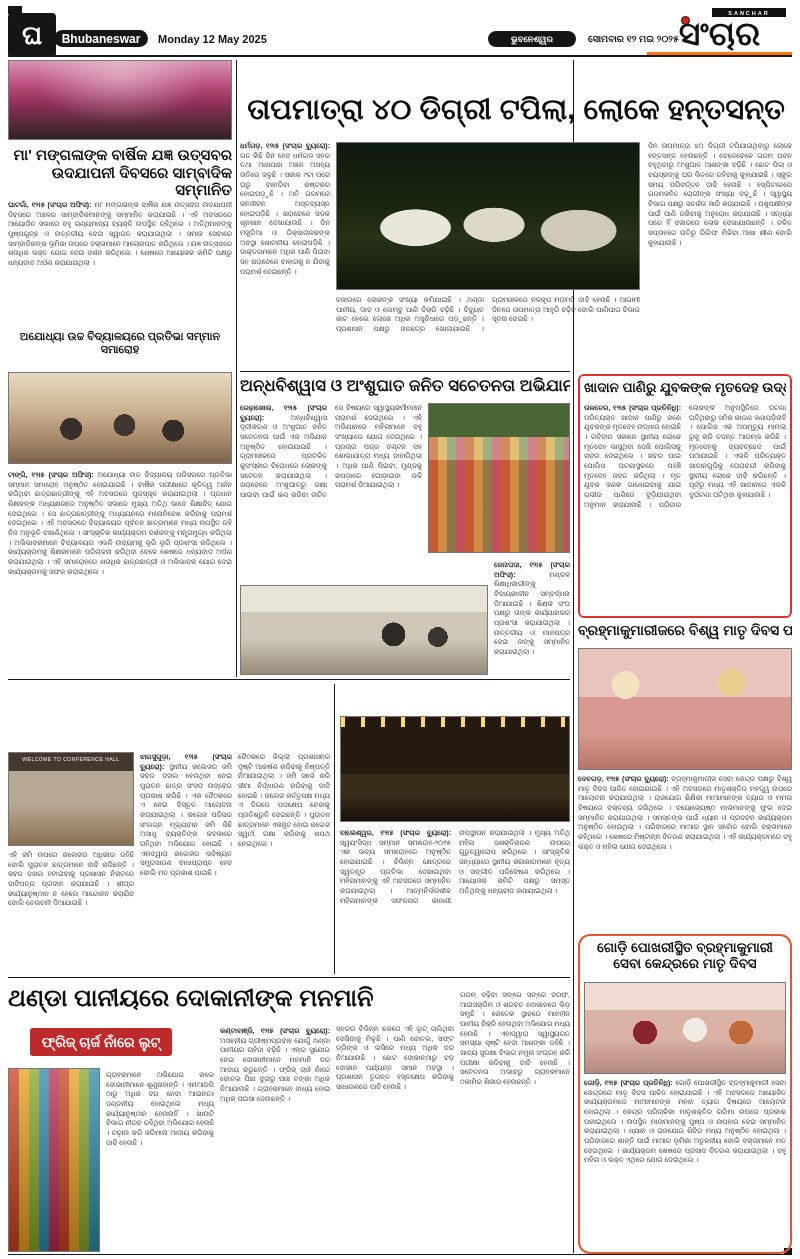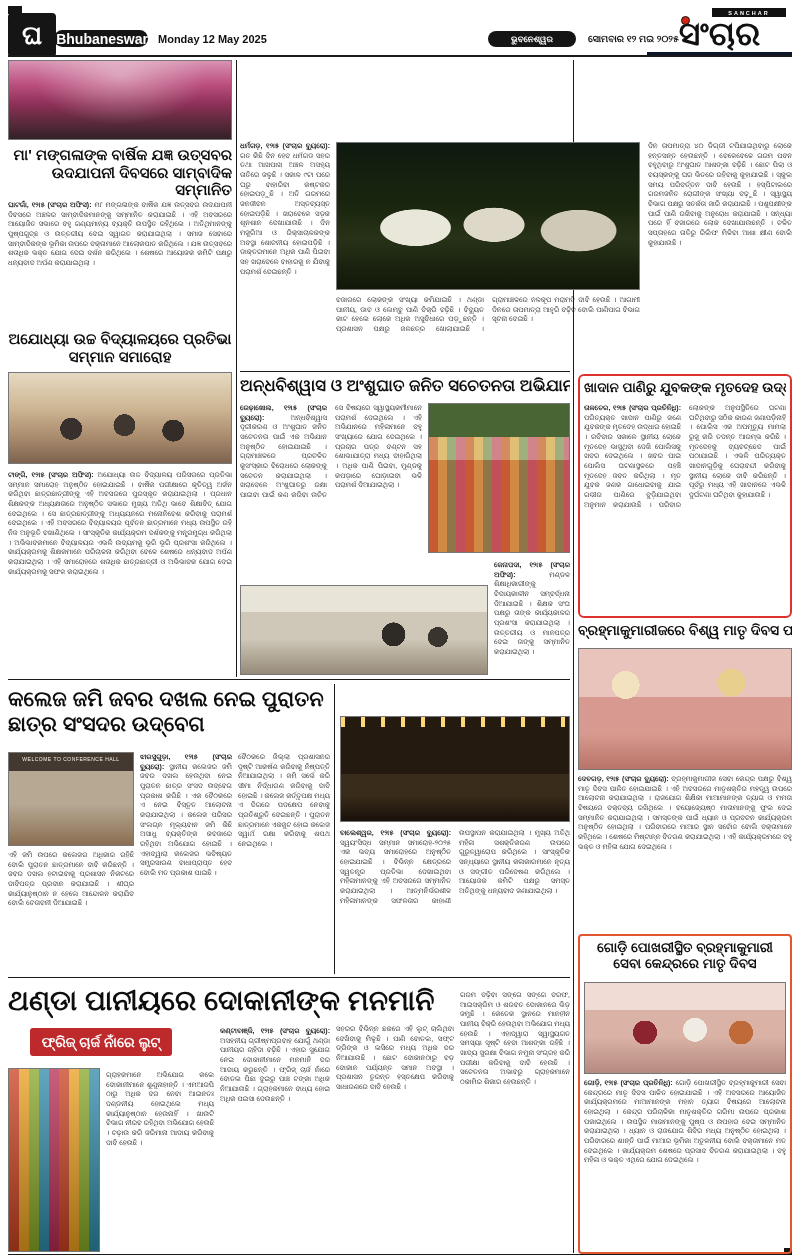--- a/index.html
+++ b/index.html
@@ -10,21 +10,21 @@
   .hl{font-weight:bold;color:#0d0d0d;line-height:1.18;text-align:center;}
   .body{font-size:7px;line-height:1.38;text-align:justify;color:#1c1c1c;overflow:hidden;}
   .byline{font-weight:bold;}
   .cols2{column-count:2;column-gap:8px;}
   .ph{position:absolute;overflow:hidden;border:1px solid #777;box-sizing:border-box;}
   
   .pill{background:#151515;color:#fff;border-radius:10px;font-weight:bold;display:flex;align-items:center;justify-content:center;}
   #masthead-block{position:absolute;right:8px;top:8px;width:145px;text-align:center;}
   #masthead-bar{margin:0 6px 0 auto;width:74px;height:9px;background:#111;color:#fff;font-size:5.5px;
        letter-spacing:2px;font-weight:bold;display:flex;align-items:center;justify-content:center;}
-  #masthead-od{font-size:33px;font-weight:bold;line-height:1;border-bottom:3px solid #0f172a;padding-bottom:2px;position:relative;}
+  #masthead-od{font-size:33px;font-weight:bold;line-height:1;border-bottom:3px solid #f97316;padding-bottom:2px;position:relative;}
   #masthead-dot{position:absolute;top:-1px;left:34px;width:7px;height:7px;border-radius:50%;background:#d42615;border:1.5px solid #111;}
   
   #ph-mangala{background:radial-gradient(ellipse at 50% 18%,rgba(255,255,255,.4),transparent 55%),
     linear-gradient(180deg,#d892b2 0%,#bb4f7d 30%,#8e3058 55%,#5d2a3c 78%,#332028 100%);}
   #ph-ayodhya{background:radial-gradient(circle 11px at 28% 62%,#38302c 0 99%,transparent 100%),
     radial-gradient(circle 11px at 52% 58%,#403630 0 99%,transparent 100%),
     radial-gradient(circle 11px at 74% 64%,#332c28 0 99%,transparent 100%),
     linear-gradient(180deg,#e6d9c2 0%,#cdb592 40%,#a88a6c 72%,#7d6450 100%);}
   #ph-main{background:radial-gradient(ellipse 58px 30px at 26% 58%,#e9e6da 0 60%,transparent 62%),
     radial-gradient(ellipse 50px 28px at 52% 56%,#ddd8c8 0 60%,transparent 62%),
@@ -43,36 +43,36 @@
   #ph-college .banner{position:absolute;top:3px;left:0;right:0;text-align:center;color:#f5f0e0;font-size:5px;letter-spacing:.5px;}
   #ph-swayam{background:repeating-linear-gradient(90deg,#ffd978 0 4px,rgba(0,0,0,0) 4px 20px) top left/100% 10px no-repeat,
     linear-gradient(180deg,#241a10 0 55%,#3a2c1a 55% 75%,#17100a 100%);}
   #ph-bottles{background:linear-gradient(180deg,rgba(255,255,255,.25),rgba(0,0,0,.3)),
     repeating-linear-gradient(90deg,#c8401e 0 10px,#e89e1e 10px 20px,#86a626 20px 30px,#2e89a8 30px 40px,#b62a52 40px 50px);}
   #ph-godi{background:radial-gradient(circle 12px at 30% 55%,#8c2430 0 99%,transparent 100%),
     radial-gradient(circle 12px at 55% 52%,#f0ece4 0 99%,transparent 100%),
     radial-gradient(circle 12px at 78% 55%,#c06a3a 0 99%,transparent 100%),
     linear-gradient(180deg,#f0dcd4 0 30%,#dbb2a6 30% 60%,#b58a80 100%);}
   .redbox{position:absolute;border:2.5px solid #e03131;border-radius:6px;box-sizing:border-box;}
-  .orangebox{position:absolute;border:2.5px solid #e2572f;border-radius:4px;box-sizing:border-box;}
+  .orangebox{position:absolute;border:2.5px solid #e2572f;border-radius:12px;box-sizing:border-box;}
   #kicker{background:#f2a644;display:flex;align-items:center;justify-content:center;font-weight:bold;font-size:15px;color:#241a05;}
   #subhead-red{background:#be2a2c;color:#fff;display:flex;align-items:center;justify-content:center;
       font-weight:bold;font-size:14px;border-radius:3px;}
 </style>
 </head>
 <body>
 
 <div id="page">
 
   <div class="abs" style="left:8px;top:13px;width:48px;height:44px;background:#151515;border-radius:4px;
               display:flex;align-items:center;justify-content:center;">
     <span style="color:#fff;font-size:26px;font-weight:bold;">ଘ</span>
   </div>
   <div class="abs" style="left:8px;top:6px;width:14px;height:8px;background:#151515;"></div>
-  <div class="pill abs" style="left:54px;top:30px;width:94px;height:17px;font-size:14px;justify-content:flex-end;">
+  <div class="pill abs" style="left:54px;top:30px;width:94px;height:17px;font-size:12px;">
     <span>Bhubaneswar</span>
   </div>
   <div class="abs" style="left:158px;top:33px;font-size:11px;font-weight:bold;">Monday 12 May 2025</div>
   <div class="pill abs" style="left:488px;top:31px;width:88px;height:16px;font-size:8.5px;">
     <span>ଭୁବନେଶ୍ୱର</span>
   </div>
   <div class="abs" style="left:588px;top:33px;font-size:9.5px;font-weight:bold;">ସୋମବାର ୧୨ ମଇ ୨୦୨୫</div>
   <div id="masthead-block">
     <div id="masthead-bar">SANCHAR</div>
     <div id="masthead-od">
@@ -84,36 +84,37 @@
 
   <div class="rule" style="left:236px;top:60px;width:1px;height:617px;"></div>
   <div class="rule" style="left:573px;top:60px;width:1px;height:1193px;"></div>
   <div class="rule" style="left:8px;top:679px;width:562px;height:1px;"></div>
   <div class="rule" style="left:8px;top:977px;width:562px;height:1px;"></div>
   <div class="rule" style="left:334px;top:684px;width:1px;height:290px;"></div>
   <div class="rule" style="left:240px;top:371px;width:330px;height:1px;"></div>
   <div class="rule" style="left:8px;top:1254px;width:784px;height:1px;"></div>
   <div class="abs" style="left:784px;top:1248px;width:8px;height:7px;background:#151515;"></div>
 
+  <div class="abs hl" style="left:240px;top:92px;width:552px;height:46px;font-size:29px;white-space:nowrap;overflow:hidden;">ତାପମାତ୍ରା ୪୦ ଡିଗ୍ରୀ ଟପିଲା, ଲୋକେ ହନ୍ତସନ୍ତ</div>
   <div class="abs body" style="left:240px;top:141px;width:90px;height:229px;">
     <span class="byline">ଧର୍ମଗଡ଼, ୧୨ା୫ (ସଂଚାର ବ୍ୟୁରୋ):</span>
     <span>ଗତ କିଛି ଦିନ ହେବ ଧର୍ମଗଡ ସହର ତଥା ଆଖପାଖ ଅଞ୍ଚଳ ଅସହ୍ୟ ତାତିରେ ଜଳୁଛି । ସକାଳ ୯ଟା ପରେ ଘରୁ ବାହାରିବା କଷ୍ଟକର ହୋଇପଡ଼ୁଛି । ଅତି ଗରମରେ ଜନଜୀବନ ଅସ୍ତବ୍ୟସ୍ତ ହୋଇପଡ଼ିଛି । ଖରାବେଳେ ସଡ଼କ ଶୂନଶାନ ଦେଖାଯାଉଛି । ଦିନ ମଜୁରିଆ ଓ ରିକ୍ସାଚାଳକଙ୍କ ଅବସ୍ଥା ଶୋଚନୀୟ ହୋଇପଡ଼ିଛି । ଡାକ୍ତରମାନେ ଅଧିକ ପାଣି ପିଇବା ସହ ଖରାବେଳେ ବାହାରକୁ ନ ଯିବାକୁ ପରାମର୍ଶ ଦେଇଛନ୍ତି ।</span>
   </div>
   <div class="ph" id="ph-main" style="left:336px;top:142px;width:304px;height:148px;"></div>
   <div class="abs body cols2" style="left:336px;top:295px;width:304px;height:74px;">ବଜାରରେ ଲୋକଙ୍କ ସଂଖ୍ୟା କମିଯାଇଛି । ଥଣ୍ଡା ପାନୀୟ, ଡାବ ଓ ଲେମ୍ବୁ ପାଣି ବିକ୍ରି ବଢ଼ିଛି । ବିଦ୍ୟୁତ କାଟ ହେଲେ ଲୋକେ ଅଧିକ ଅସୁବିଧାରେ ପଡ଼ୁଛନ୍ତି । ପ୍ରଶାସନ ପକ୍ଷରୁ ଜଳଛତ୍ର ଖୋଲାଯାଇଛି । ଗ୍ରାମାଞ୍ଚଳରେ ନଳକୂପ ମରାମତି ଦାବି ହେଉଛି । ଆଗାମୀ ଦିନରେ ତାପମାତ୍ରା ଆହୁରି ବଢ଼ିବ ବୋଲି ପାଣିପାଗ ବିଭାଗ ସୂଚନା ଦେଇଛି ।</div>
   <div class="abs body" style="left:648px;top:141px;width:144px;height:229px;">ଦିନ ତାପମାତ୍ରା ୪୦ ଡିଗ୍ରୀ ଟପିଯାଇଥିବାରୁ ଲୋକେ ହନ୍ତସନ୍ତ ହେଉଛନ୍ତି । ବେଳେବେଳେ ଗରମ ପବନ ବହୁଥିବାରୁ ଅଂଶୁଘାତ ଆଶଙ୍କା ବଢ଼ିଛି । ଛୋଟ ପିଲା ଓ ବୟସ୍କଙ୍କୁ ଘର ଭିତରେ ରହିବାକୁ କୁହାଯାଇଛି । ସ୍କୁଲ ସମୟ ପରିବର୍ତ୍ତନ ଦାବି ହେଉଛି । ହସ୍ପିଟାଲରେ ଗରମଜନିତ ରୋଗୀଙ୍କ ସଂଖ୍ୟା ବଢ଼ୁଛି । ସ୍ୱାସ୍ଥ୍ୟ ବିଭାଗ ପକ୍ଷରୁ ସତର୍କତା ଜାରି କରାଯାଇଛି । ପଶୁପକ୍ଷୀଙ୍କ ପାଇଁ ପାଣି ରଖିବାକୁ ଅନୁରୋଧ କରାଯାଇଛି । ସନ୍ଧ୍ୟା ପରେ ହିଁ ବଜାରରେ ଲୋକ ଦେଖାଯାଉଛନ୍ତି । ଚଳିତ ସପ୍ତାହରେ ତାତିରୁ ରିଲିଫ ମିଳିବା ଆଶା କ୍ଷୀଣ ବୋଲି କୁହାଯାଉଛି ।</div>
 
   <div class="ph" id="ph-mangala" style="left:8px;top:60px;width:224px;height:80px;"></div>
   <div class="abs hl" style="left:8px;top:146px;width:224px;height:50px;font-size:15px;text-align:right;">ମା' ମଙ୍ଗଳାଙ୍କ ବାର୍ଷିକ ଯଜ୍ଞ ଉତ୍ସବର ଉଦଯାପନୀ ଦିବସରେ ସାମ୍ବାଦିକ ସମ୍ମାନିତ</div>
   <div class="abs body" style="left:8px;top:200px;width:224px;height:126px;">
     <span class="byline">ଘାଟଗାଁ, ୧୨ା୫ (ସଂଚାର ଅଫିସ):</span>
     <span>ମା' ମଙ୍ଗଳାଙ୍କ ବାର୍ଷିକ ଯଜ୍ଞ ଉତ୍ସବର ଉଦଯାପନୀ ଦିବସରେ ଅଞ୍ଚଳର ସାମ୍ବାଦିକମାନଙ୍କୁ ସମ୍ମାନିତ କରାଯାଇଛି । ଏହି ଅବସରରେ ଆୟୋଜିତ ସଭାରେ ବହୁ ଗଣ୍ୟମାନ୍ୟ ବ୍ୟକ୍ତି ଉପସ୍ଥିତ ରହିଥିଲେ । ଅତିଥିମାନଙ୍କୁ ପୁଷ୍ପଗୁଚ୍ଛ ଓ ଉତ୍ତରୀୟ ଦେଇ ସ୍ୱାଗତ କରାଯାଇଥିଲା । ସମାଜ ସେବାରେ ସାମ୍ବାଦିକଙ୍କ ଭୂମିକା ଉପରେ ବକ୍ତାମାନେ ଆଲୋକପାତ କରିଥିଲେ । ଯଜ୍ଞ ଉତ୍ସବରେ ଶତାଧିକ ଭକ୍ତ ଯୋଗ ଦେଇ ଦର୍ଶନ କରିଥିଲେ । ଶେଷରେ ଆୟୋଜକ କମିଟି ପକ୍ଷରୁ ଧନ୍ୟବାଦ ଅର୍ପଣ କରାଯାଇଥିଲା ।</span>
   </div>
 
-  <div class="abs hl" style="left:8px;top:330px;width:224px;height:40px;font-size:15px;">ଅଯୋଧ୍ୟା ଉଚ୍ଚ ବିଦ୍ୟାଳୟରେ ପ୍ରତିଭା ସମ୍ମାନ ସମାରୋହ</div>
+  <div class="abs hl" style="left:8px;top:330px;width:224px;height:40px;font-size:11px;">ଅଯୋଧ୍ୟା ଉଚ୍ଚ ବିଦ୍ୟାଳୟରେ ପ୍ରତିଭା ସମ୍ମାନ ସମାରୋହ</div>
   <div class="ph" id="ph-ayodhya" style="left:8px;top:372px;width:224px;height:92px;"></div>
   <div class="abs body" style="left:8px;top:470px;width:224px;height:204px;">
     <span class="byline">ଟାଙ୍ଗି, ୧୨ା୫ (ସଂଚାର ଅଫିସ):</span>
     <span>ଅଯୋଧ୍ୟା ଉଚ୍ଚ ବିଦ୍ୟାଳୟ ପରିସରରେ ପ୍ରତିଭା ସମ୍ମାନ ସମାରୋହ ଅନୁଷ୍ଠିତ ହୋଇଯାଇଛି । ବାର୍ଷିକ ପରୀକ୍ଷାରେ କୃତିତ୍ୱ ଅର୍ଜନ କରିଥିବା ଛାତ୍ରଛାତ୍ରୀଙ୍କୁ ଏହି ଅବସରରେ ପୁରସ୍କୃତ କରାଯାଇଥିଲା । ପ୍ରଧାନ ଶିକ୍ଷକଙ୍କ ଅଧ୍ୟକ୍ଷତାରେ ଅନୁଷ୍ଠିତ ସଭାରେ ମୁଖ୍ୟ ଅତିଥି ଭାବେ ଶିକ୍ଷାବିତ୍ ଯୋଗ ଦେଇଥିଲେ । ସେ ଛାତ୍ରଛାତ୍ରୀଙ୍କୁ ଅଧ୍ୟୟନରେ ମନୋନିବେଶ କରିବାକୁ ପରାମର୍ଶ ଦେଇଥିଲେ । ଏହି ଅବସରରେ ବିଦ୍ୟାଳୟର ପୂର୍ବତନ ଛାତ୍ରମାନେ ମଧ୍ୟ ଉପସ୍ଥିତ ରହି ନିଜ ଅନୁଭୂତି ବଖାଣିଥିଲେ । ସାଂସ୍କୃତିକ କାର୍ଯ୍ୟକ୍ରମ ଦର୍ଶକଙ୍କୁ ମନ୍ତ୍ରମୁଗ୍ଧ କରିଥିଲା । ଅଭିଭାବକମାନେ ବିଦ୍ୟାଳୟର ଏଭଳି ଉଦ୍ୟମକୁ ଭୂରି ଭୂରି ପ୍ରଶଂସା କରିଥିଲେ । କାର୍ଯ୍ୟକ୍ରମକୁ ଶିକ୍ଷକମାନେ ପରିଚାଳନା କରିଥିବା ବେଳେ ଶେଷରେ ଧନ୍ୟବାଦ ଅର୍ପଣ କରାଯାଇଥିଲା । ଏହି ସମାରୋହରେ ଶତାଧିକ ଛାତ୍ରଛାତ୍ରୀ ଓ ଅଭିଭାବକ ଯୋଗ ଦେଇ କାର୍ଯ୍ୟକ୍ରମକୁ ସଫଳ କରାଇଥିଲେ ।</span>
   </div>
 
   <div class="abs hl" style="left:240px;top:376px;width:330px;height:24px;font-size:16.5px;white-space:nowrap;overflow:hidden;text-align:left;">ଅନ୍ଧବିଶ୍ୱାସ ଓ ଅଂଶୁଘାତ ଜନିତ ସଚେତନତା ଅଭିଯାନ</div>
   <div class="abs body cols2" style="left:240px;top:403px;width:182px;height:150px;">
     <span class="byline">ରେଢ଼ାଖୋଲ, ୧୨ା୫ (ସଂଚାର ବ୍ୟୁରୋ):</span>
     <span>ଅନ୍ଧବିଶ୍ୱାସ ଦୂରୀକରଣ ଓ ଅଂଶୁଘାତ ଜନିତ ସଚେତନତା ପାଇଁ ଏକ ଅଭିଯାନ ଅନୁଷ୍ଠିତ ହୋଇଯାଇଛି । ଗ୍ରାମାଞ୍ଚଳରେ ପ୍ରଚଳିତ କୁସଂସ୍କାର ବିରୋଧରେ ଲୋକଙ୍କୁ ସଚେତନ କରାଯାଇଥିଲା । ଖରାବେଳେ ଅଂଶୁଘାତରୁ ରକ୍ଷା ପାଇବା ପାଇଁ କଣ କରିବା ଉଚିତ ସେ ବିଷୟରେ ସ୍ୱାସ୍ଥ୍ୟକର୍ମୀମାନେ ପରାମର୍ଶ ଦେଇଥିଲେ । ଏହି ଅଭିଯାନରେ ମହିଳାମାନେ ବହୁ ସଂଖ୍ୟାରେ ଯୋଗ ଦେଇଥିଲେ । ପ୍ରଚାର ପତ୍ର ବଣ୍ଟନ ସହ ଶୋଭାଯାତ୍ରା ମଧ୍ୟ ବାହାରିଥିଲା । ଅଧିକ ପାଣି ପିଇବା, ମୁଣ୍ଡକୁ କପଡ଼ାରେ ଘୋଡ଼ାଇବା ଭଳି ପରାମର୍ଶ ଦିଆଯାଇଥିଲା ।</span>
@@ -134,38 +135,37 @@
     </div>
   </div>
 
   <div class="abs hl" style="left:578px;top:622px;width:214px;height:22px;font-size:14px;white-space:nowrap;overflow:hidden;">ବ୍ରହ୍ମାକୁମାରୀଜରେ ବିଶ୍ୱ ମାତୃ ଦିବସ ପାଳିତ</div>
   <div class="ph" id="ph-brahma" style="left:578px;top:648px;width:214px;height:122px;"></div>
   <div class="abs body" style="left:578px;top:774px;width:214px;height:154px;">
     <span class="byline">ଦେବଗଡ଼, ୧୨ା୫ (ସଂଚାର ବ୍ୟୁରୋ):</span>
     <span>ବ୍ରହ୍ମାକୁମାରୀଜ ସେବା କେନ୍ଦ୍ର ପକ୍ଷରୁ ବିଶ୍ୱ ମାତୃ ଦିବସ ପାଳିତ ହୋଇଯାଇଛି । ଏହି ଅବସରରେ ମାତୃଶକ୍ତିର ମହତ୍ତ୍ୱ ଉପରେ ଆଲୋଚନା କରାଯାଇଥିଲା । ରାଜଯୋଗ ଶିକ୍ଷିକା ମାଆମାନଙ୍କ ତ୍ୟାଗ ଓ ମମତା ବିଷୟରେ ବକ୍ତବ୍ୟ ରଖିଥିଲେ । ବୟୋଜ୍ୟେଷ୍ଠ ମାତାମାନଙ୍କୁ ଫୁଲ ଦେଇ ସମ୍ମାନିତ କରାଯାଇଥିଲା । ସମସ୍ତଙ୍କ ପାଇଁ ଧ୍ୟାନ ଓ ପ୍ରବଚନ କାର୍ଯ୍ୟକ୍ରମ ଅନୁଷ୍ଠିତ ହୋଇଥିଲା । ପରିବାରରେ ମାଆର ସ୍ଥାନ ସର୍ବୋଚ୍ଚ ବୋଲି ବକ୍ତାମାନେ କହିଥିଲେ । ଶେଷରେ ମିଷ୍ଟାନ୍ନ ବିତରଣ କରାଯାଇଥିଲା । ଏହି କାର୍ଯ୍ୟକ୍ରମରେ ବହୁ ଭକ୍ତ ଓ ମହିଳା ଯୋଗ ଦେଇଥିଲେ ।</span>
   </div>
 
-  <div class="abs hl" style="left:8px;top:687px;width:322px;height:60px;font-size:21px;text-align:left;">କଲେଜ ଜମି ଜବର ଦଖଲ ନେଇ ପୁରାତନ ଛାତ୍ର ସଂସଦର ଉଦ୍‌ବେଗ</div>
   <div class="ph" id="ph-college" style="left:8px;top:752px;width:126px;height:94px;">
     <div class="banner">WELCOME TO CONFERENCE HALL</div>
   </div>
   <div class="abs body" style="left:8px;top:850px;width:126px;height:124px;">ଏହି ଜମି ଉପରେ କଲେଜର ଅଧିକାର ରହିଛି ବୋଲି ପୁରାତନ ଛାତ୍ରମାନେ ଦାବି କରିଛନ୍ତି । ଜବର ଦଖଲ ହଟାଇବାକୁ ପ୍ରଶାସନ ନିକଟରେ ଦାବିପତ୍ର ପ୍ରଦାନ କରାଯାଇଛି । ଶୀଘ୍ର କାର୍ଯ୍ୟାନୁଷ୍ଠାନ ନ ହେଲେ ଆନ୍ଦୋଳନ କରାଯିବ ବୋଲି ଚେତାବନୀ ଦିଆଯାଇଛି ।</div>
   <div class="abs body" style="left:140px;top:752px;width:92px;height:222px;">
     <span class="byline">ଝାରସୁଗୁଡ଼ା, ୧୨ା୫ (ସଂଚାର ବ୍ୟୁରୋ):</span>
     <span>ସ୍ଥାନୀୟ କଲେଜର ଜମି ଜବର ଦଖଲ ହେଉଥିବା ନେଇ ପୁରାତନ ଛାତ୍ର ସଂସଦ ଉଦ୍ବେଗ ପ୍ରକାଶ କରିଛି । ଏକ ବୈଠକରେ ଏ ନେଇ ବିସ୍ତୃତ ଆଲୋଚନା କରାଯାଇଥିଲା । କଲେଜ ପରିସର ସଂଲଗ୍ନ ମୂଲ୍ୟବାନ ଜମି କିଛି ଅସାଧୁ ବ୍ୟକ୍ତିଙ୍କ କବଜାରେ ରହିଥିବା ଅଭିଯୋଗ ହୋଇଛି । ଏହାଦ୍ୱାରା କଲେଜର ଭବିଷ୍ୟତ ସମ୍ପ୍ରସାରଣ ବାଧାପ୍ରାପ୍ତ ହେବ ବୋଲି ମତ ପ୍ରକାଶ ପାଇଛି ।</span>
   </div>
   <div class="abs body" style="left:238px;top:752px;width:92px;height:222px;">ବୈଠକରେ ଜିଲ୍ଲା ପ୍ରଶାସନର ଦୃଷ୍ଟି ଆକର୍ଷଣ କରିବାକୁ ନିଷ୍ପତ୍ତି ନିଆଯାଇଥିଲା । ଜମି ସର୍ଭେ କରି ସୀମା ନିର୍ଦ୍ଧାରଣ କରିବାକୁ ଦାବି ହୋଇଛି । କଲେଜ କର୍ତ୍ତୃପକ୍ଷ ମଧ୍ୟ ଏ ଦିଗରେ ପଦକ୍ଷେପ ନେବାକୁ ପ୍ରତିଶ୍ରୁତି ଦେଇଛନ୍ତି । ପୁରାତନ ଛାତ୍ରମାନେ ଏକଜୁଟ ହୋଇ କଲେଜ ସ୍ୱାର୍ଥ ରକ୍ଷା କରିବାକୁ ଶପଥ ନେଇଥିଲେ ।</div>
 
   <div class="ph" id="ph-swayam" style="left:340px;top:716px;width:230px;height:106px;"></div>
   <div class="abs body cols2" style="left:340px;top:828px;width:230px;height:146px;">
     <span class="byline">ବାଲେଶ୍ୱର, ୧୨ା୫ (ସଂଚାର ବ୍ୟୁରୋ):</span>
     <span>ସ୍ୱୟଂସିଦ୍ଧ ସମ୍ମାନ ସମାରୋହ-୨୦୨୫ ଏକ ଭବ୍ୟ ସମାରୋହରେ ଅନୁଷ୍ଠିତ ହୋଇଯାଇଛି । ବିଭିନ୍ନ କ୍ଷେତ୍ରରେ ସ୍ୱତନ୍ତ୍ର ପ୍ରତିଭା ଦେଖାଇଥିବା ମହିଳାମାନଙ୍କୁ ଏହି ଅବସରରେ ସମ୍ମାନିତ କରାଯାଇଥିଲା । ଆତ୍ମନିର୍ଭରଶୀଳ ମହିଳାମାନଙ୍କ ସଫଳତାର କାହାଣୀ ଉପସ୍ଥାପନ କରାଯାଇଥିଲା । ମୁଖ୍ୟ ଅତିଥି ମହିଳା ସଶକ୍ତିକରଣ ଉପରେ ଗୁରୁତ୍ୱାରୋପ କରିଥିଲେ । ସାଂସ୍କୃତିକ ସନ୍ଧ୍ୟାରେ ସ୍ଥାନୀୟ କଳାକାରମାନେ ନୃତ୍ୟ ଓ ସଙ୍ଗୀତ ପରିବେଷଣ କରିଥିଲେ । ଆୟୋଜକ କମିଟି ପକ୍ଷରୁ ସମସ୍ତ ଅତିଥିଙ୍କୁ ଧନ୍ୟବାଦ ଜଣାଯାଇଥିଲା ।</span>
   </div>
 
-  <div class="abs hl" style="left:8px;top:984px;width:456px;height:38px;font-size:28px;white-space:nowrap;overflow:hidden;text-align:left;">ଥଣ୍ଡା ପାନୀୟରେ ଦୋକାନୀଙ୍କ ମନମାନି</div>
+  <div class="abs hl" style="left:8px;top:984px;width:456px;height:38px;font-size:24px;white-space:nowrap;overflow:hidden;text-align:left;">ଥଣ୍ଡା ପାନୀୟରେ ଦୋକାନୀଙ୍କ ମନମାନି</div>
   <div id="subhead-red" class="abs" style="left:30px;top:1028px;width:142px;height:28px;">
     <span>ଫ୍ରିଜ୍ ଚାର୍ଜ ନାଁରେ ଲୁଟ୍</span>
   </div>
   <div class="ph" id="ph-bottles" style="left:8px;top:1068px;width:92px;height:184px;"></div>
   <div class="abs body" style="left:106px;top:1070px;width:108px;height:182px;">ଗ୍ରାହକମାନେ ଅଭିଯୋଗ କଲେ ଦୋକାନୀମାନେ ଶୁଣୁନାହାନ୍ତି । ଏମଆରପି ଠାରୁ ଅଧିକ ଦର ନେବା ଆଇନତଃ ଦଣ୍ଡନୀୟ ହୋଇଥିଲେ ମଧ୍ୟ କାର୍ଯ୍ୟାନୁଷ୍ଠାନ ହେଉନାହିଁ । ଖାଉଟି ବିଭାଗ ନୀରବ ରହିଥିବା ଅଭିଯୋଗ ହେଉଛି । ଚଢ଼ାଉ କରି ଜରିମାନା ଆଦାୟ କରିବାକୁ ଦାବି ହେଉଛି ।</div>
   <div class="abs body" style="left:220px;top:1026px;width:110px;height:226px;">
     <span class="byline">କଣ୍ଟାବାଞ୍ଜି, ୧୨ା୫ (ସଂଚାର ବ୍ୟୁରୋ):</span>
     <span>ଅସହନୀୟ ଗ୍ରୀଷ୍ମପ୍ରବାହ ଯୋଗୁଁ ଥଣ୍ଡା ପାନୀୟର ଚାହିଦା ବଢ଼ିଛି । ଏହାର ସୁଯୋଗ ନେଇ ଦୋକାନୀମାନେ ମନମାନି ଦର ଆଦାୟ କରୁଛନ୍ତି । ଫ୍ରିଜ୍ ଚାର୍ଜ ନାଁରେ ବୋତଲ ପିଛା ଦୁଇରୁ ପାଞ୍ଚ ଟଙ୍କା ଅଧିକ ନିଆଯାଉଛି । ଗ୍ରାହକମାନେ ବାଧ୍ୟ ହୋଇ ଅଧିକ ପଇସା ଦେଉଛନ୍ତି ।</span>
   </div>
   <div class="abs body" style="left:336px;top:1024px;width:118px;height:228px;">ସହରର ବିଭିନ୍ନ ଛକରେ ଏହି ଲୁଟ୍ ଚାଲିଥିବା ଦେଖିବାକୁ ମିଳୁଛି । ପାଣି ବୋତଲ, ସଫ୍ଟ ଡ୍ରିଙ୍କ ଓ ଲସିରେ ମଧ୍ୟ ଅଧିକ ଦର ନିଆଯାଉଛି । ଛୋଟ ଦୋକାନଠାରୁ ବଡ଼ ଦୋକାନ ପର୍ଯ୍ୟନ୍ତ ସମାନ ଅବସ୍ଥା । ପ୍ରଶାସନ ତୁରନ୍ତ ହସ୍ତକ୍ଷେପ କରିବାକୁ ସାଧାରଣରେ ଦାବି ହେଉଛି ।</div>

